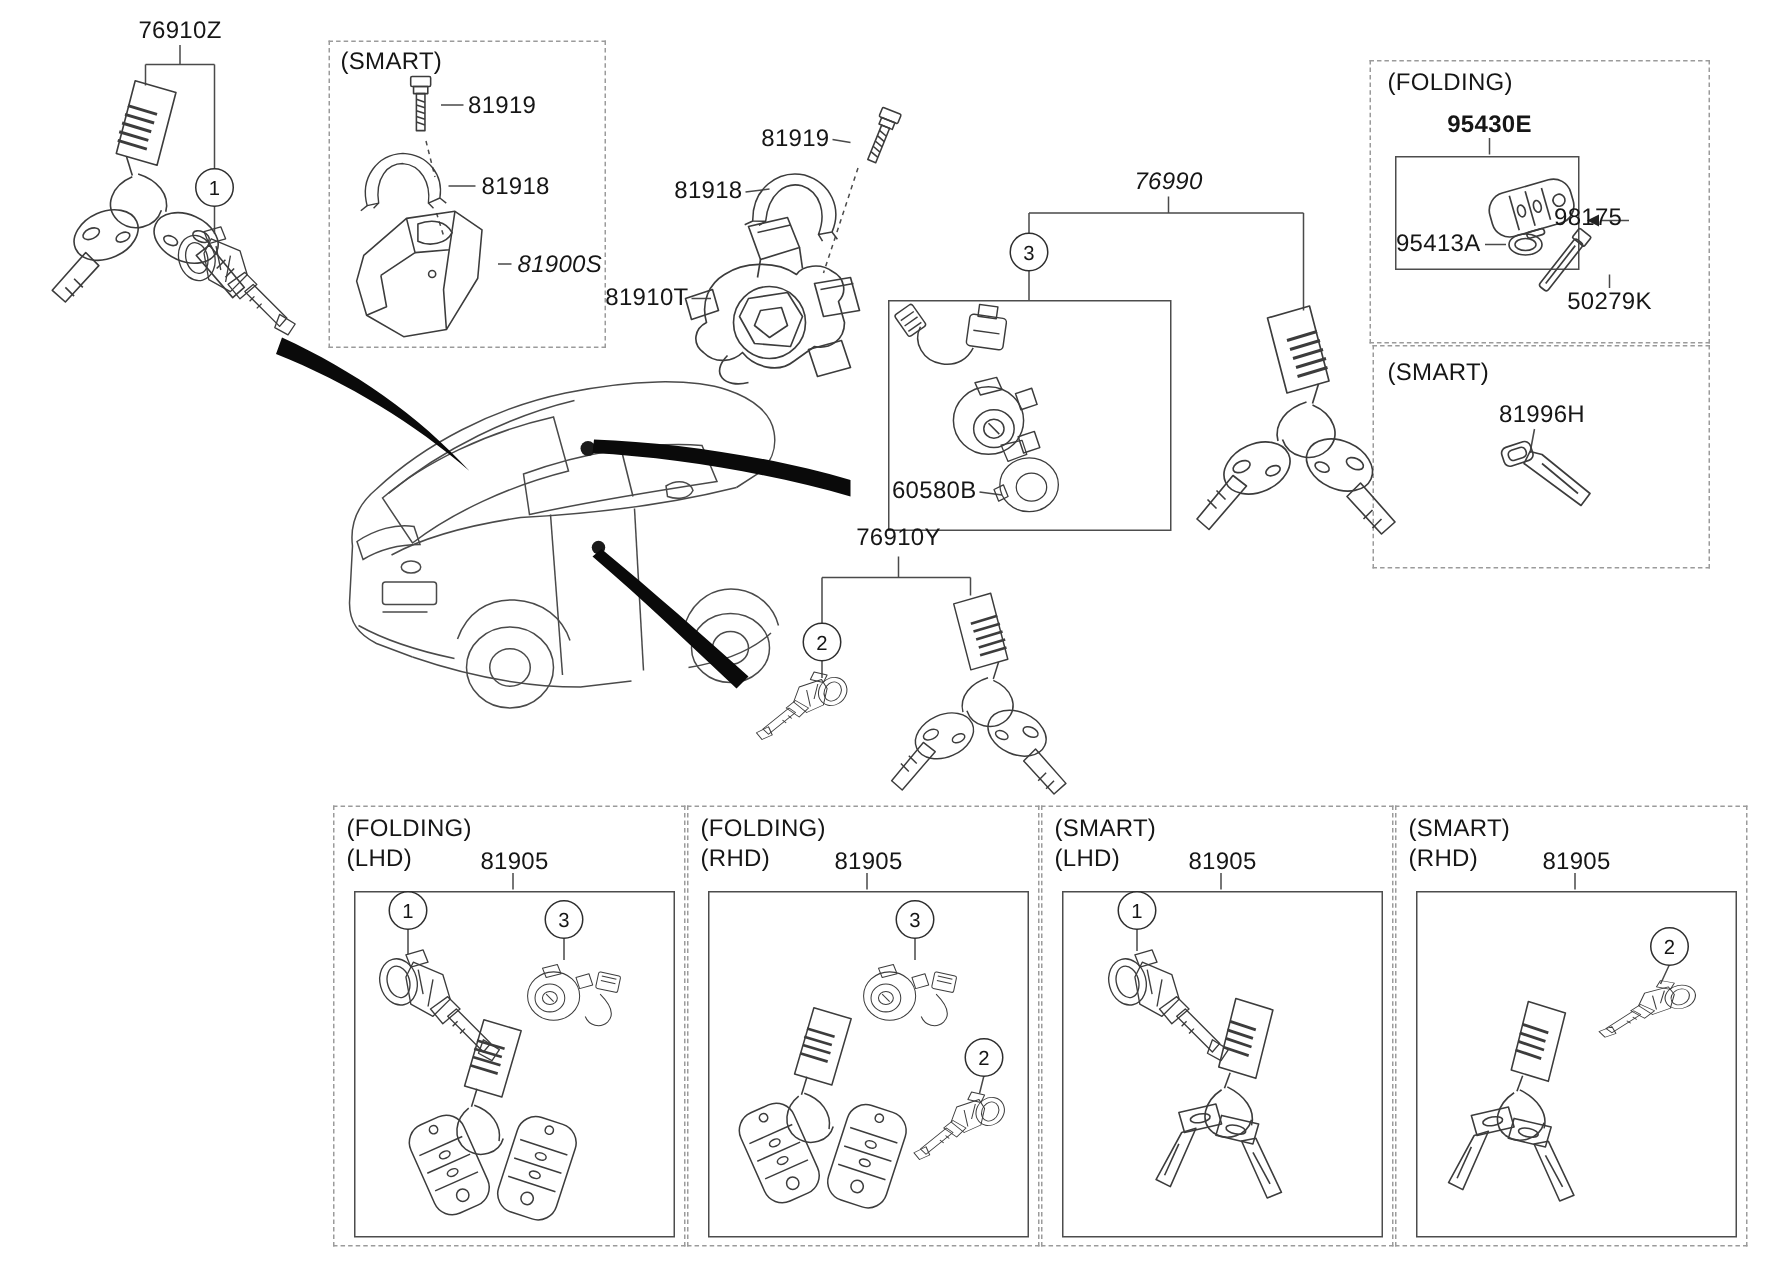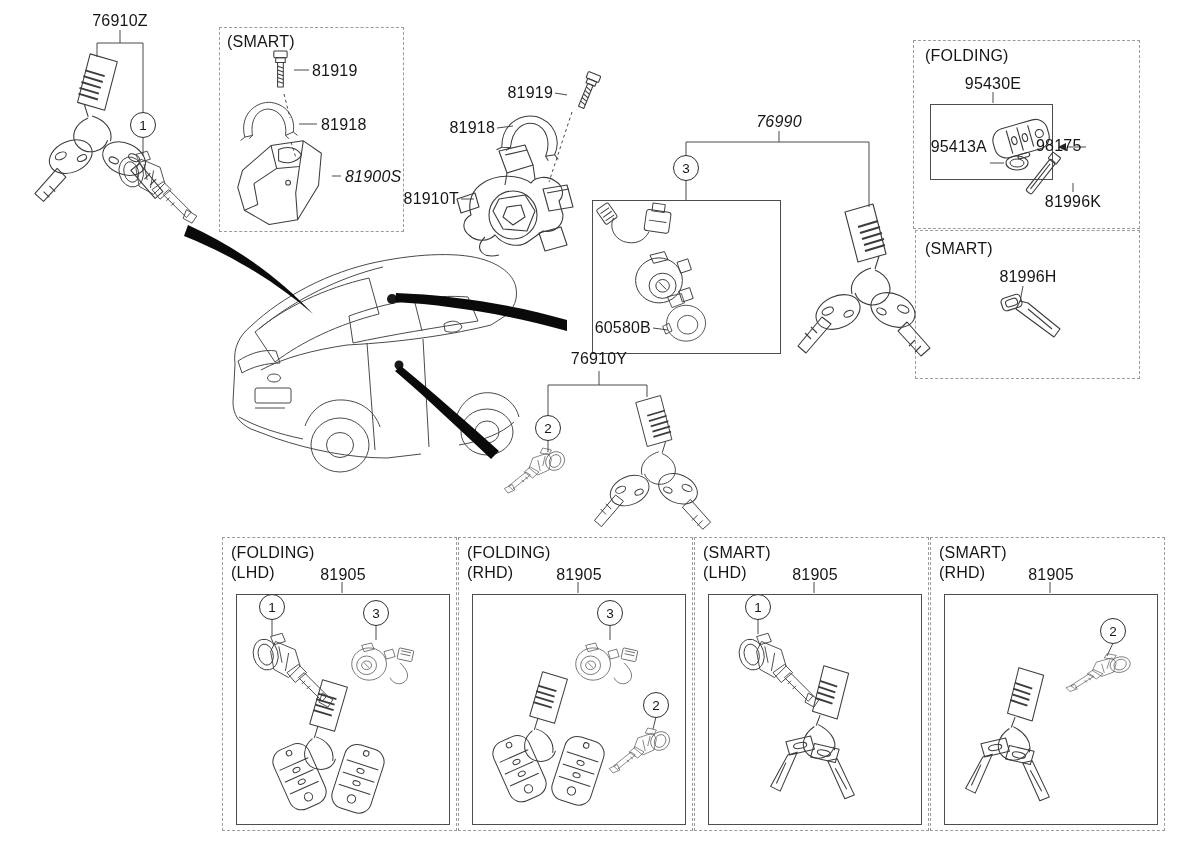--- a/index.html
+++ b/index.html
@@ -388,24 +388,24 @@
     <div class="lbl l" style="left:312px;top:71px;">81919</div>
     <div class="lbl l" style="left:321px;top:125px;">81918</div>
     <div class="lbl l" style="left:345px;top:177px;font-style:italic;">81900S</div>
     <div class="lbl r" style="left:553px;top:93px;">81919</div>
     <div class="lbl r" style="left:495px;top:128px;">81918</div>
     <div class="lbl r" style="left:459px;top:199px;">81910T</div>
     <div class="lbl c" style="left:779px;top:122px;font-style:italic;">76990</div>
     <div class="lbl r" style="left:651px;top:328px;">60580B</div>
     <div class="lbl c" style="left:599px;top:359px;">76910Y</div>
     <div class="lbl" style="left:925px;top:47px;">(FOLDING)</div>
-    <div class="lbl c" style="left:993px;top:84px;">95430E</div>
-    <div class="lbl r" style="left:987px;top:147px;">95413A</div>
+    <div class="lbl c" style="left:993px;top:84px;font-weight:bold;">95430E</div>
+    <div class="lbl r" style="left:987px;top:163px;">95413A</div>
     <div class="lbl l" style="left:1036px;top:146px;">98175</div>
-    <div class="lbl c" style="left:1073px;top:202px;">81996K</div>
+    <div class="lbl c" style="left:1073px;top:202px;">50279K</div>
     <div class="lbl" style="left:925px;top:240px;">(SMART)</div>
     <div class="lbl c" style="left:1028px;top:277px;">81996H</div>
   </div>
 
   <div class="co" style="left:143px;top:125px;">1</div>
   <div class="co" style="left:686px;top:168px;">3</div>
   <div class="co" style="left:548px;top:428px;">2</div>
   <div class="co" style="left:272px;top:607px;">1</div>
   <div class="co" style="left:376px;top:613px;">3</div>
   <div class="co" style="left:610px;top:613px;">3</div>

